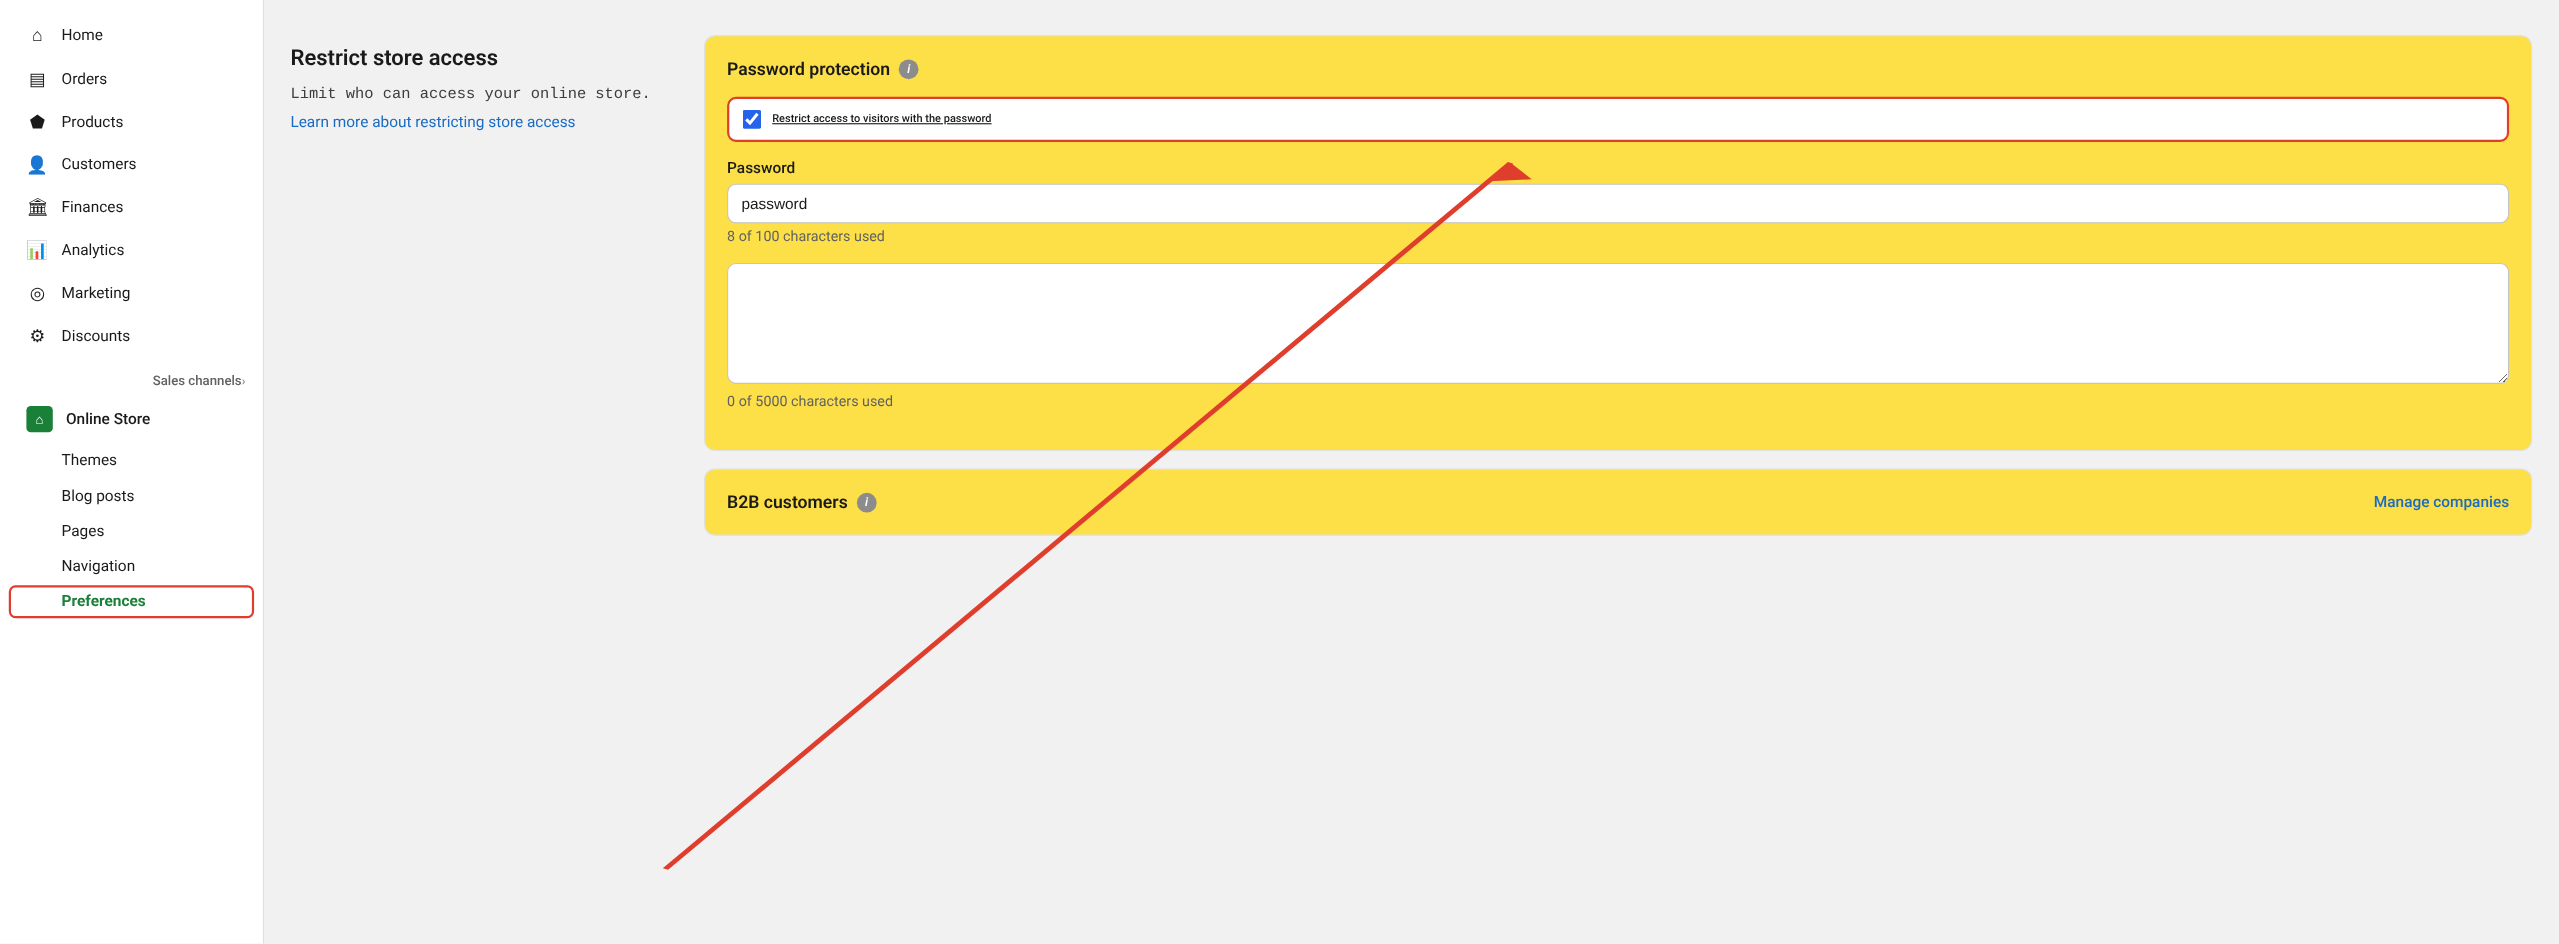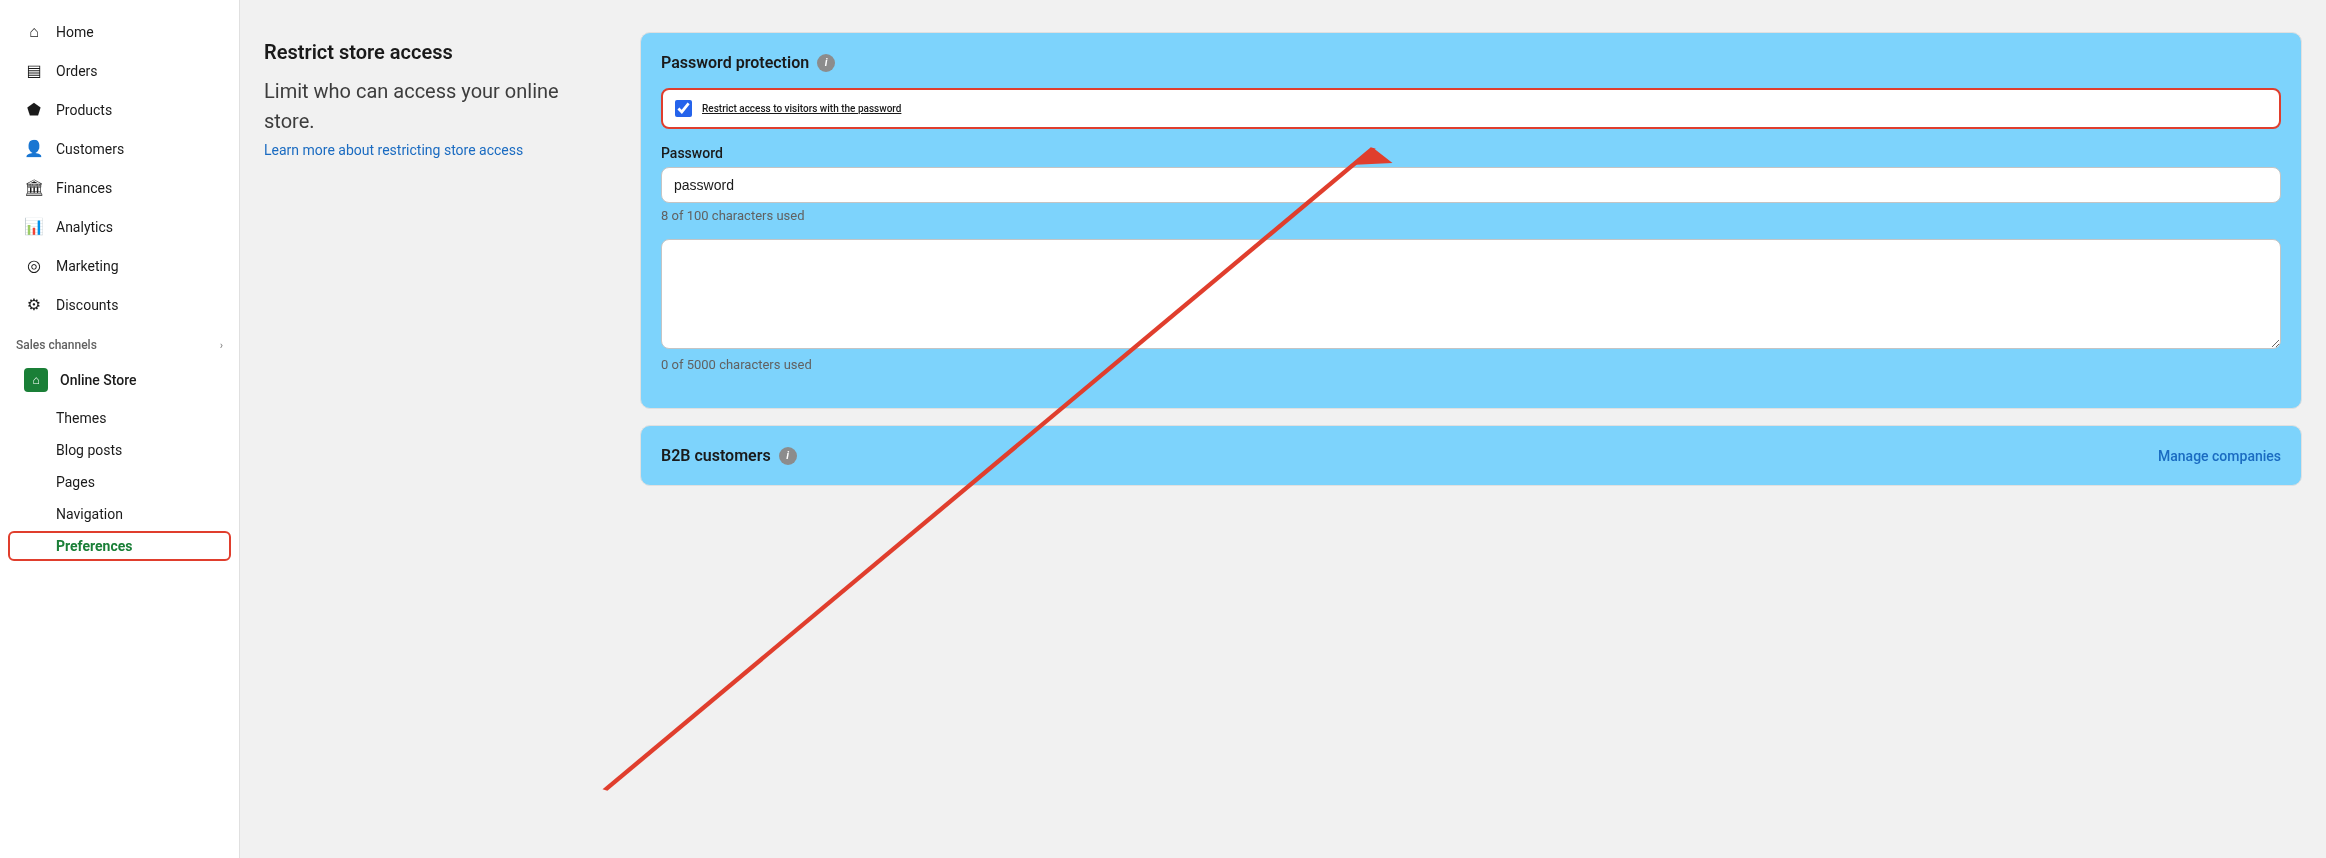--- a/index.html
+++ b/index.html
@@ -35,21 +35,21 @@
       font-size: 14px;
       border-radius: 6px;
       margin: 1px 8px;
       text-decoration: none;
     }
     .sidebar-nav-item .icon { font-size: 16px; width: 20px; text-align: center; }
 
     .sidebar-section-label {
       display: flex;
       align-items: center;
-      justify-content: space-between;
+      justify-content: flex-end;
       padding: 14px 16px 6px 16px;
       font-size: 12px;
       color: #616161;
       font-weight: 500;
       cursor: pointer;
     }
     .sidebar-section-label .chevron { font-size: 11px; color: #888; }
 
     .sidebar-sub-item {
       display: flex;
@@ -114,43 +114,44 @@
     }
 
     .left-panel h2 {
       font-size: 20px;
       font-weight: 600;
       color: #1a1a1a;
       margin-bottom: 12px;
     }
 
     .left-panel p {
-      font-size: 20px;
+      font-size: 14px;
       color: #3d3d3d;
       line-height: 1.5;
       margin-bottom: 6px;
+      font-family: Liberation Mono, monospace;
     }
 
     .left-panel a {
       color: #1a6bc1;
       text-decoration: none;
       font-size: 14px;
     }
 
     
     .right-panel {
       flex: 1;
       display: flex;
       flex-direction: column;
       gap: 16px;
       margin-left: 24px;
     }
 
     .card {
-      background: #7dd3fc;
+      background: #fde047;
       border-radius: 10px;
       border: 1px solid #e0e0e0;
       padding: 20px;
     }
 
     .card-title {
       font-size: 16px;
       font-weight: 600;
       color: #1a1a1a;
       margin-bottom: 16px;

